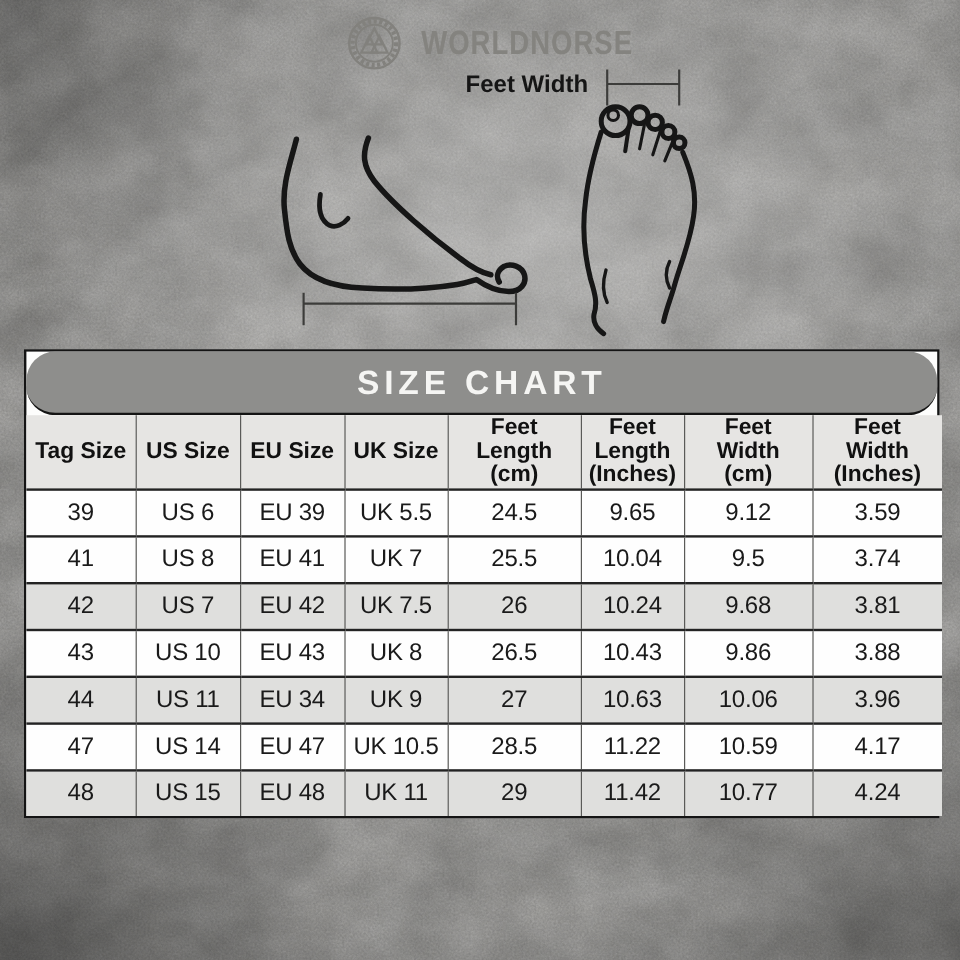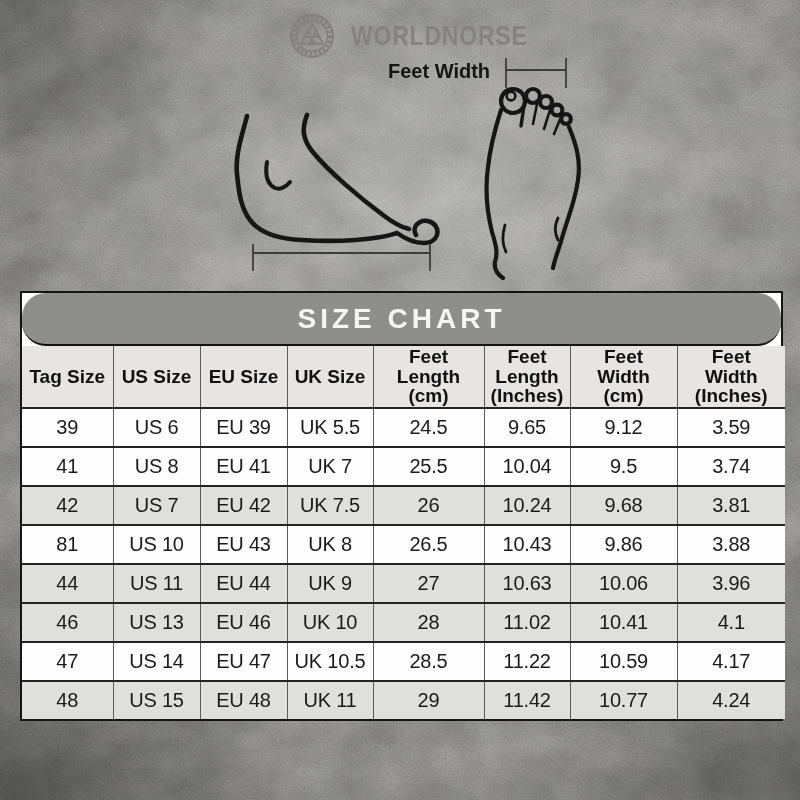--- a/index.html
+++ b/index.html
@@ -206,48 +206,38 @@
               <td>42</td>
               <td>US 7</td>
               <td>EU 42</td>
               <td>UK 7.5</td>
               <td>26</td>
               <td>10.24</td>
               <td>9.68</td>
               <td>3.81</td>
             </tr>
             <tr>
-              <td>81</td>
+              <td>43</td>
               <td>US 10</td>
               <td>EU 43</td>
               <td>UK 8</td>
               <td>26.5</td>
               <td>10.43</td>
               <td>9.86</td>
               <td>3.88</td>
             </tr>
             <tr class="alt">
               <td>44</td>
               <td>US 11</td>
-              <td>EU 44</td>
+              <td>EU 34</td>
               <td>UK 9</td>
               <td>27</td>
               <td>10.63</td>
               <td>10.06</td>
               <td>3.96</td>
-            </tr>
-            <tr class="alt">
-              <td>46</td>
-              <td>US 13</td>
-              <td>EU 46</td>
-              <td>UK 10</td>
-              <td>28</td>
-              <td>11.02</td>
-              <td>10.41</td>
-              <td>4.1</td>
             </tr>
             <tr>
               <td>47</td>
               <td>US 14</td>
               <td>EU 47</td>
               <td>UK 10.5</td>
               <td>28.5</td>
               <td>11.22</td>
               <td>10.59</td>
               <td>4.17</td>

